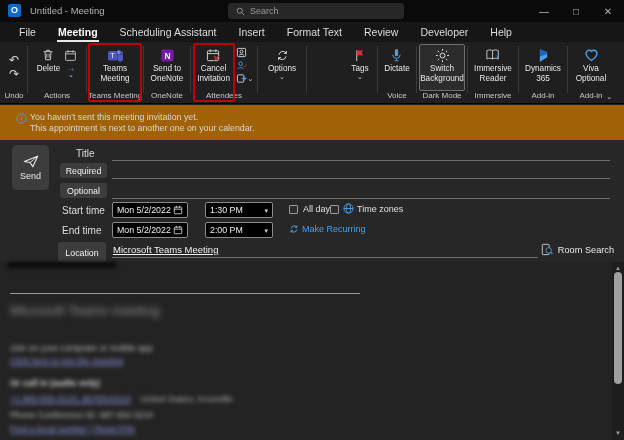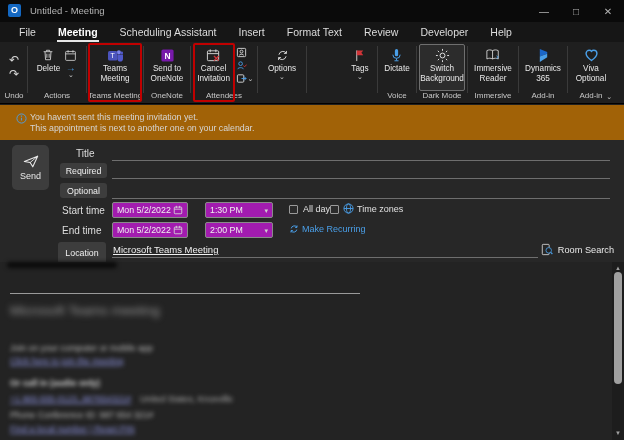--- a/index.html
+++ b/index.html
@@ -49,21 +49,21 @@
   .infoline { position:absolute; left:30px; font-size:8.8px; color:#d6d6d6; }
   
   .formarea { position:absolute; left:0; top:140px; width:624px; height:122px; background:#272727; }
   .sendbtn { position:absolute; left:12px; top:5px; width:37px; height:45px; background:#3d3d3d;
              border-radius:5px; display:flex; flex-direction:column; align-items:center; justify-content:center; gap:3px; }
   .sendbtn span { font-size:9px; color:#e8e8e8; }
   .flabel { position:absolute; font-size:10px; color:#dedede; }
   .fline { position:absolute; border-bottom:1px solid #6e6e6e; }
   .pillbtn { position:absolute; width:47px; height:15px; background:#3d3d3d; border-radius:3px;
              font-size:8.8px; color:#f0f0f0; display:flex; align-items:center; justify-content:center; }
-  .dtbox { position:absolute; height:16px; border:1px solid #8a8a8a; border-radius:2px; background:#a21caf;
+  .dtbox { position:absolute; height:16px; border:1px solid #8a8a8a; border-radius:2px; background:#000000;
            display:flex; align-items:center; font-size:8.8px; color:#f0f0f0; padding:0 4px; justify-content:space-between; }
   .cb { position:absolute; width:9px; height:9px; border:1px solid #9a9a9a; background:#2b2b2b; border-radius:1px; }
   .cblabel { position:absolute; font-size:9px; color:#e0e0e0; }
   .bluelink { position:absolute; font-size:9px; color:#4a9fe8; display:flex; align-items:flex-start; gap:3px; }
   .locvalue { position:absolute; font-size:9.5px; color:#f0f0f0; text-decoration:underline; }
   .roomfinder { position:absolute; right:10px; top:103px; display:flex; align-items:center; gap:5px; font-size:9.2px; color:#e8e8e8; }
   
   .bodyarea { position:absolute; left:0; top:262px; width:612px; height:178px; background:#232323; }
   .blurbar { position:absolute; left:7px; top:0px; width:110px; height:6px; background:#0a0a0a; border-radius:3px; filter:blur(2px); }
   .hr { position:absolute; left:10px; top:31px; width:350px; border-top:1px solid #9a9a9a; }
@@ -79,20 +79,27 @@
   svg { display:block; }
 </style>
 </head>
 <body>
 
 <div id="app">
 
   <div class="titlebar">
     <div class="appicon">O</div>
     <div class="wintitle">Untitled - Meeting</div>
+    <div class="searchbox">
+      <svg width="9" height="9" viewBox="0 0 12 12">
+          <circle cx="5" cy="5" r="3.4" fill="none" stroke="#9a9a9a" stroke-width="1.2"></circle>
+          <path d="M7.6 7.6L11 11" stroke="#9a9a9a" stroke-width="1.2"></path>
+        </svg>
+      <span>Search</span>
+    </div>
     <div class="winctrls">
       <div class="winbtn">—</div>
       <div class="winbtn">□</div>
       <div class="winbtn">✕</div>
     </div>
   </div>
 
   <div class="menubar">
     <div class="menuitem">File</div>
     <div class="menuitem active">Meeting</div>

